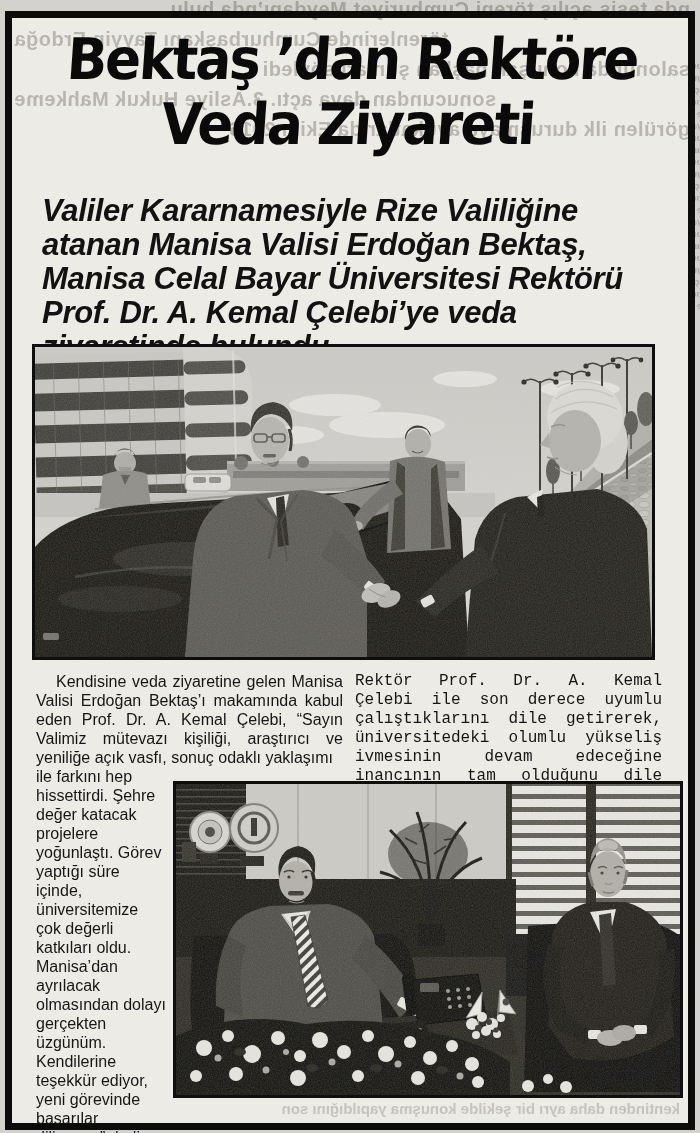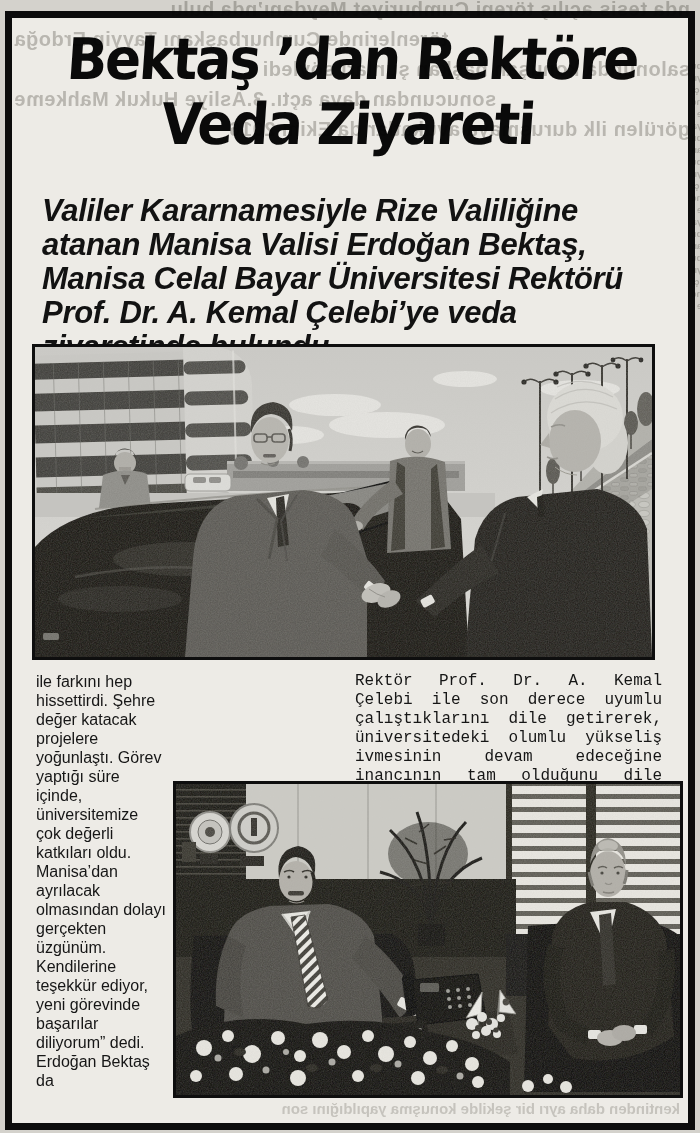--- a/index.html
+++ b/index.html
@@ -279,20 +279,21 @@
             <path d="M334 242 q8 6 16 8" stroke="#8e8c86" stroke-width="1" fill="none"></path>
           </g>
 
           <rect width="617" height="310" filter="url(#g1)"></rect>
         </g>
       </svg>
     </div>
 
     <div class="cols">
       <div class="col">
+        <p class="p-indent">Kendisine veda ziyaretine gelen Manisa Valisi Erdoğan Bektaş’ı makamında kabul eden Prof. Dr. A. Kemal Çelebi, “Sayın Valimiz mütevazı kişiliği, araştırıcı ve yeniliğe açık vasfı, sonuç odaklı yaklaşımı</p>
         <p class="p-narrow">ile farkını hep hissettirdi. Şehre değer katacak projelere yoğunlaştı. Görev yaptığı süre içinde, üniversitemize çok değerli katkıları oldu. Manisa’dan ayrılacak olmasından dolayı gerçekten üzgünüm. Kendilerine teşekkür ediyor, yeni görevinde başarılar diliyorum” dedi. Erdoğan Bektaş da</p>
       </div>
       <div class="col">
         <p class="p-justify">Rektör Prof. Dr. A. Kemal Çelebi ile son derece uyumlu çalıştıklarını dile getirerek, üniversitedeki olumlu yükseliş ivmesinin devam edeceğine inancının tam olduğunu dile getirdi. Haber Merkezi</p>
       </div>
     </div>
 
     <div class="photo photo2">
       <svg width="504" height="311" viewBox="0 0 504 311">
         <defs>

